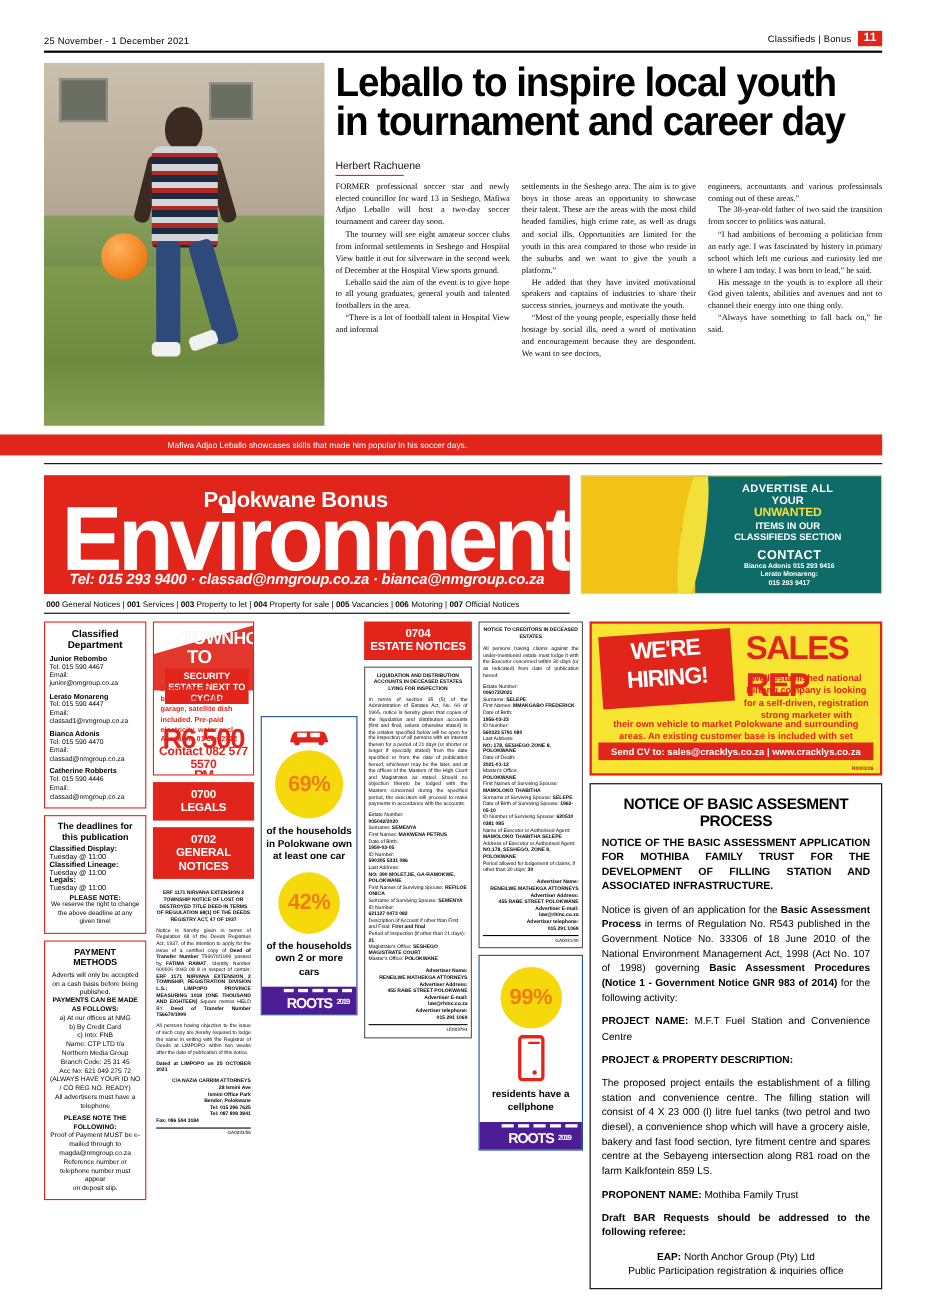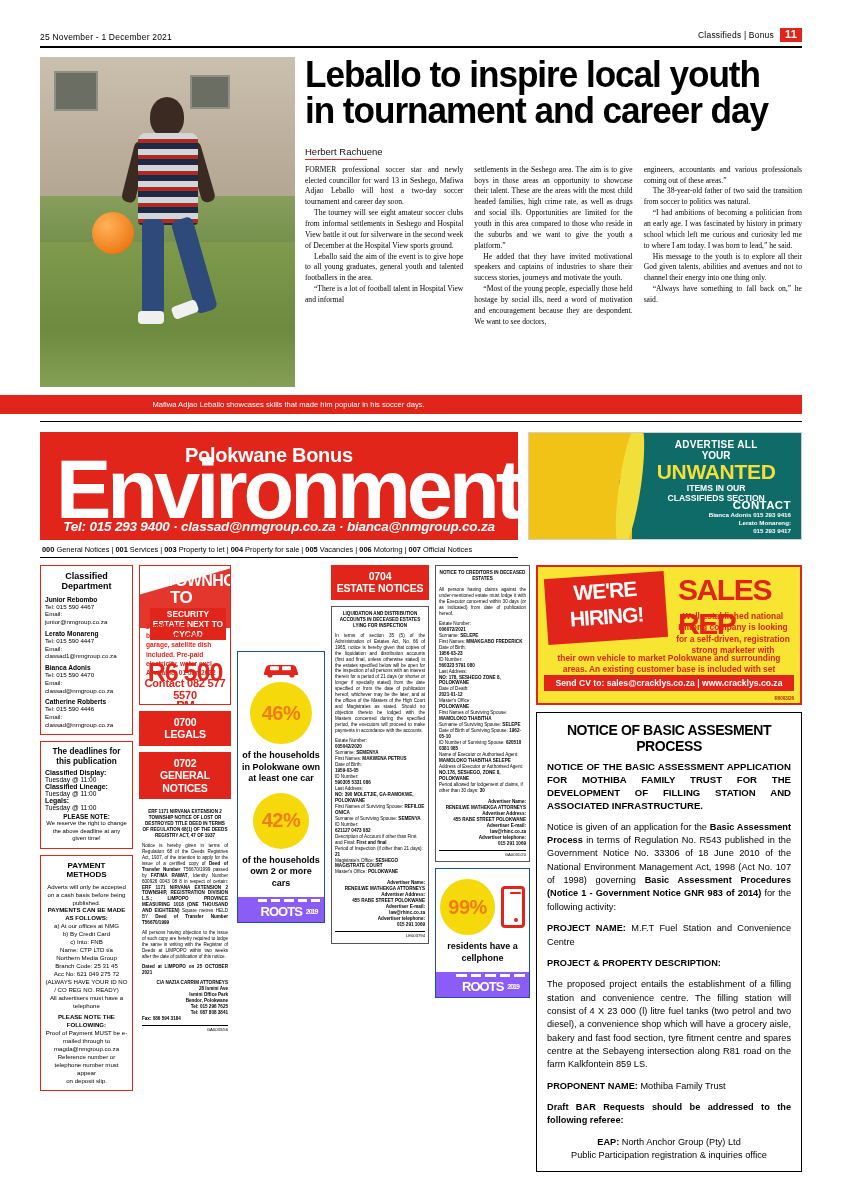--- a/index.html
+++ b/index.html
@@ -95,23 +95,23 @@
              background:#f3f1ec; border-radius:10px 10px 4px 4px;}
   .aw-logo { position:absolute; left:22px; top:66px; width:42px; height:20px;
              background:#fff; border:1.5px solid #e1251b; }
   .aw-logo span{ display:block; color:#e1251b; font-weight:bold; font-size:11px;
              line-height:17px; text-align:center; letter-spacing:-.5px;}
   .aw-arm  { position:absolute; left:60px; top:54px; width:34px; height:14px;
              background:#8d5a3b; border-radius:7px; transform:rotate(18deg);}
   .ad-txt  { position:absolute; right:6px; top:6px; width:58%; text-align:center; color:#fff;}
   .ad-l1 { font-size:10px; font-weight:bold; letter-spacing:.3px;}
   .ad-l2 { font-size:10px; font-weight:bold;}
-  .ad-unw { font-size:21px; font-weight:bold; color:#f3df3a; letter-spacing:-.3px; line-height:1.05;}
+  .ad-unw { font-size:11px; font-weight:bold; color:#f3df3a; letter-spacing:-.3px; line-height:1.05;}
   .ad-l3 { font-size:8.6px; font-weight:bold;}
-  .ad-contact{ position:absolute; right:10px; bottom:4px; width:54%; text-align:right; color:#fff;}
+  .ad-contact{ position:absolute; right:10px; bottom:4px; width:54%; text-align:center; color:#fff;}
   .ad-contact .h{ font-size:11.5px; font-weight:bold; letter-spacing:.4px;}
   .ad-contact .s{ font-size:6.2px; font-weight:bold; line-height:1.3;}
 
   
   .grid { display:flex; gap:6px; margin-top:7px; }
   .c1 { width:93px; flex:0 0 93px; }
   .c2 { width:92px; flex:0 0 92px; }
   .c3 { width:88px; flex:0 0 88px; }
   .c4 { width:98px; flex:0 0 98px; }
   .c5 { width:95px; flex:0 0 95px; }
@@ -161,21 +161,21 @@
 
   
   .roots { border:1.5px solid #1f4e9c; background:#fff; padding:6px 4px 0 4px; text-align:center;
            position:relative; }
   .roots-car { margin:2px auto 4px auto; width:40px; height:18px; position:relative;}
   .circle-y { width:62px; height:62px; border-radius:50%; background:#f5d90a; margin:0 auto;
               display:flex; align-items:center; justify-content:center;}
   .circle-y.sm { width:56px; height:56px;}
   .pct { color:#f07d18; font-size:20px; font-weight:bold; letter-spacing:-.5px;}
   .roots-txt { font-size:9px; font-weight:bold; line-height:1.28; margin:6px 0 8px 0;}
-  .roots-foot { background:#8b5cf6; margin:0 -4px; padding:2px 4px 3px 20px; position:relative; }
+  .roots-foot { background:#4c1d95; margin:0 -4px; padding:2px 4px 3px 20px; position:relative; }
   .roots-dash { display:flex; gap:4px; justify-content:center; margin-bottom:2px;}
   .roots-dash i { display:block; width:11px; height:3px; background:#fff;}
   .roots-logo { color:#fff; font-size:13px; font-weight:bold; letter-spacing:-1px; display:flex;
                 align-items:center; justify-content:center; gap:4px;}
   .roots-logo em { font-style:normal; font-size:7px; }
 
   .cellbox .phone { width:24px; height:42px; border:3px solid #e1251b; border-radius:4px;
                     background:#fff; position:relative;}
   .cellbox .phone:before{ content:""; position:absolute; left:6px; top:3px; width:11px; height:2px;
                     background:#e1251b; border-radius:1px;}
@@ -446,21 +446,21 @@
         <div class="roots-car">
           <svg viewBox="0 0 40 18" width="40" height="18" aria-hidden="true">
             <path d="M3 13 L5 7 Q6 5 9 5 L31 5 Q34 5 35 7 L37 13 Q38 15 35 15 L5 15 Q2 15 3 13 Z" fill="#e1251b"></path>
             <rect x="9" y="6.2" width="9" height="4" fill="#ffffff" rx="1"></rect>
             <rect x="21" y="6.2" width="9" height="4" fill="#ffffff" rx="1"></rect>
             <circle cx="9" cy="15" r="2.6" fill="#e1251b"></circle>
               <circle cx="31" cy="15" r="2.6" fill="#e1251b"></circle>
           </svg>
         </div>
         <div class="circle-y">
-          <span class="pct">46%</span>
+          <span class="pct">69%</span>
         </div>
         <div class="roots-txt">of the households in Polokwane own at least one car</div>
         <div class="circle-y sm">
           <span class="pct">42%</span>
         </div>
         <div class="roots-txt">of the households own 2 or more cars</div>
         <div class="roots-foot">
           <div class="roots-dash">
               <i></i>
               <i></i>
@@ -534,21 +534,21 @@
         <div class="rt" style="margin-top:5px;">
           <div><span>Advertiser Name:</span><br><span>RENEILWE MATHEKGA ATTORNEYS</span></div>
           <div><span>Advertiser Address:</span><br><span>455 RABE STREET POLOKWANE</span></div>
           <div><span>Advertiser E-mail:</span><br><span>law@rhinc.co.za</span></div>
           <div><span>Advertiser telephone:</span><br><span>015 291 1069</span></div>
         </div>
         <div class="ref">GA0031/20</div>
       </div>
 
       <div class="roots cellbox mt6">
-        <div style="display:flex; align-items:center; justify-content:center; gap:6px; margin:4px 0 2px 0;">
+        <div style="display:flex; align-items:center; justify-content:center; gap:6px; margin:4px 0 2px 0;flex-direction:column;">
           <div class="circle-y sm">
             <span class="pct">99%</span>
           </div>
           <div class="phone"></div>
         </div>
         <div class="roots-txt">residents have a cellphone</div>
         <div class="roots-foot">
           <div class="roots-dash">
               <i></i>
               <i></i>

